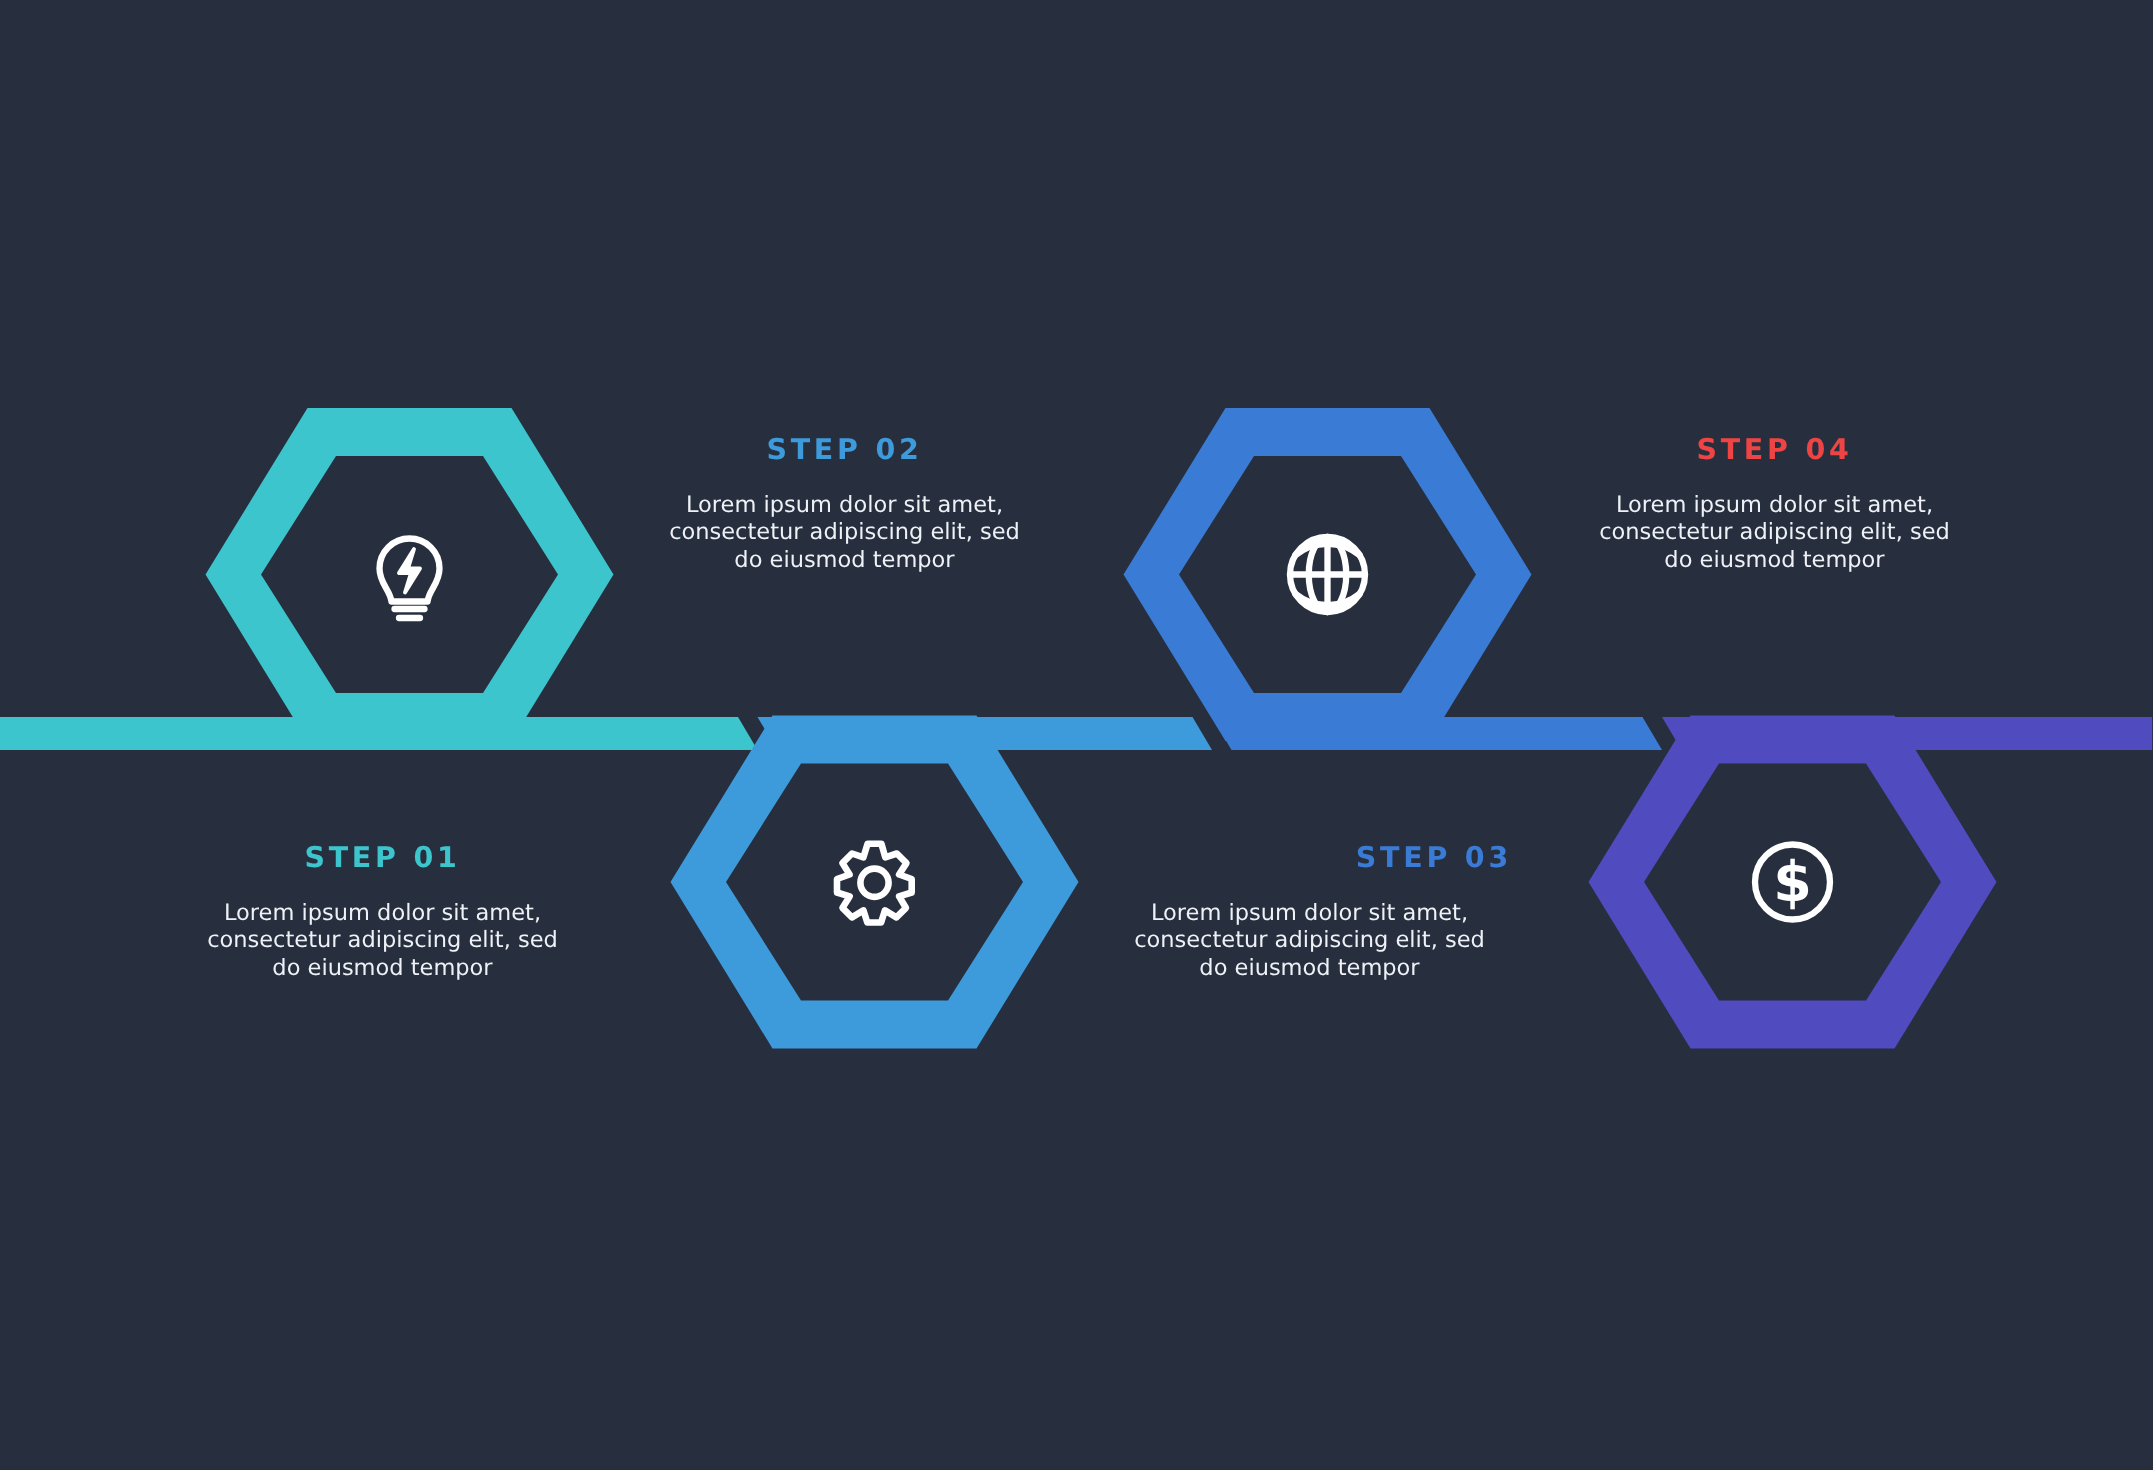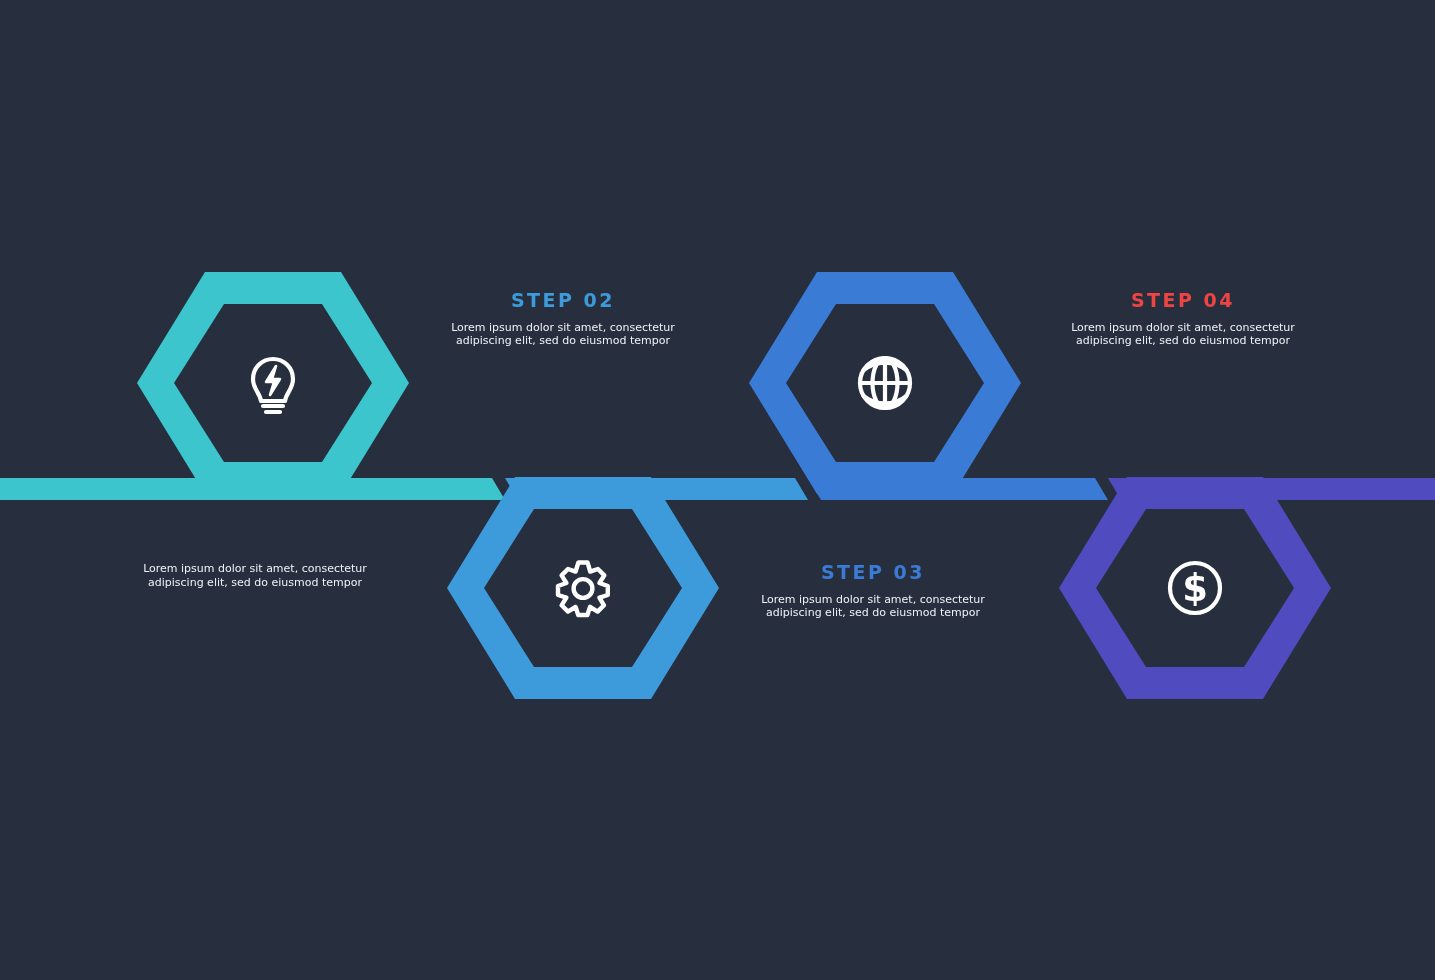--- a/index.html
+++ b/index.html
@@ -29,24 +29,24 @@
   .step-title {
     font-family: "DejaVu Sans", "Liberation Sans", sans-serif;
     font-size: 19px;
     font-weight: bold;
     letter-spacing: 2.5px;
     margin: 0 0 10px 0;
     line-height: 1.1;
   }
   .step-body {
     font-family: "DejaVu Sans", "Liberation Sans", sans-serif;
-    font-size: 11px;
+    font-size: 15px;
     color: #eef2f6;
     line-height: 1.23;
-    margin: 0;
+    margin: 16px;
     font-weight: normal;
   }
   
   #txt-1 { left: 120px;  top: 562px; }
   #txt-2 { left: 428px;  top: 290px; }
   #txt-3 { left: 738px;  top: 562px; }
   #txt-4 { left: 1048px; top: 290px; }
 </style>
 </head>
 <body style="background: rgb(39, 47, 63);">
@@ -102,30 +102,31 @@
       <path id="hex-4" fill-rule="evenodd" d="M1127,477 L1263,477 L1331,588 L1263,699 L1127,699 L1059,588 Z
                M1146,509 L1244,509 L1294,588 L1244,667 L1146,667 L1096,588 Z" fill="#504bbf"></path>
       <g transform="translate(1195,588)">
         <circle cx="0" cy="0" r="25" fill="none" stroke="#ffffff" stroke-width="4.2"></circle>
         <text x="0" y="12.5" text-anchor="middle" fill="#ffffff" font-family="DejaVu Sans, Liberation Sans, sans-serif" font-size="37" font-weight="bold">$</text>
       </g>
     </g>
   </svg>
 
   <div class="txt-block" id="txt-1">
+    <div class="step-title" style="color: rgb(61, 197, 205);">STEP  01</div>
     <div class="step-body" style="color: rgb(238, 242, 246);">Lorem ipsum dolor sit amet, consectetur adipiscing elit, sed do eiusmod tempor</div>
   </div>
 
   <div class="txt-block" id="txt-2">
     <div class="step-title" style="color: rgb(61, 155, 219);">STEP  02</div>
     <div class="step-body" style="color: rgb(238, 242, 246);">Lorem ipsum dolor sit amet, consectetur adipiscing elit, sed do eiusmod tempor</div>
   </div>
 
   <div class="txt-block" id="txt-3">
-    <div class="step-title" style="color: rgb(58, 123, 213);">STEP  03</div>
+    <div class="step-title" style="color: rgb(58, 123, 213); text-align: right;">STEP  03</div>
     <div class="step-body" style="color: rgb(238, 242, 246);">Lorem ipsum dolor sit amet, consectetur adipiscing elit, sed do eiusmod tempor</div>
   </div>
 
   <div class="txt-block" id="txt-4">
     <div class="step-title" style="color: #ef4444;">STEP  04</div>
     <div class="step-body" style="color: rgb(238, 242, 246);">Lorem ipsum dolor sit amet, consectetur adipiscing elit, sed do eiusmod tempor</div>
   </div>
 
 </div>
 

